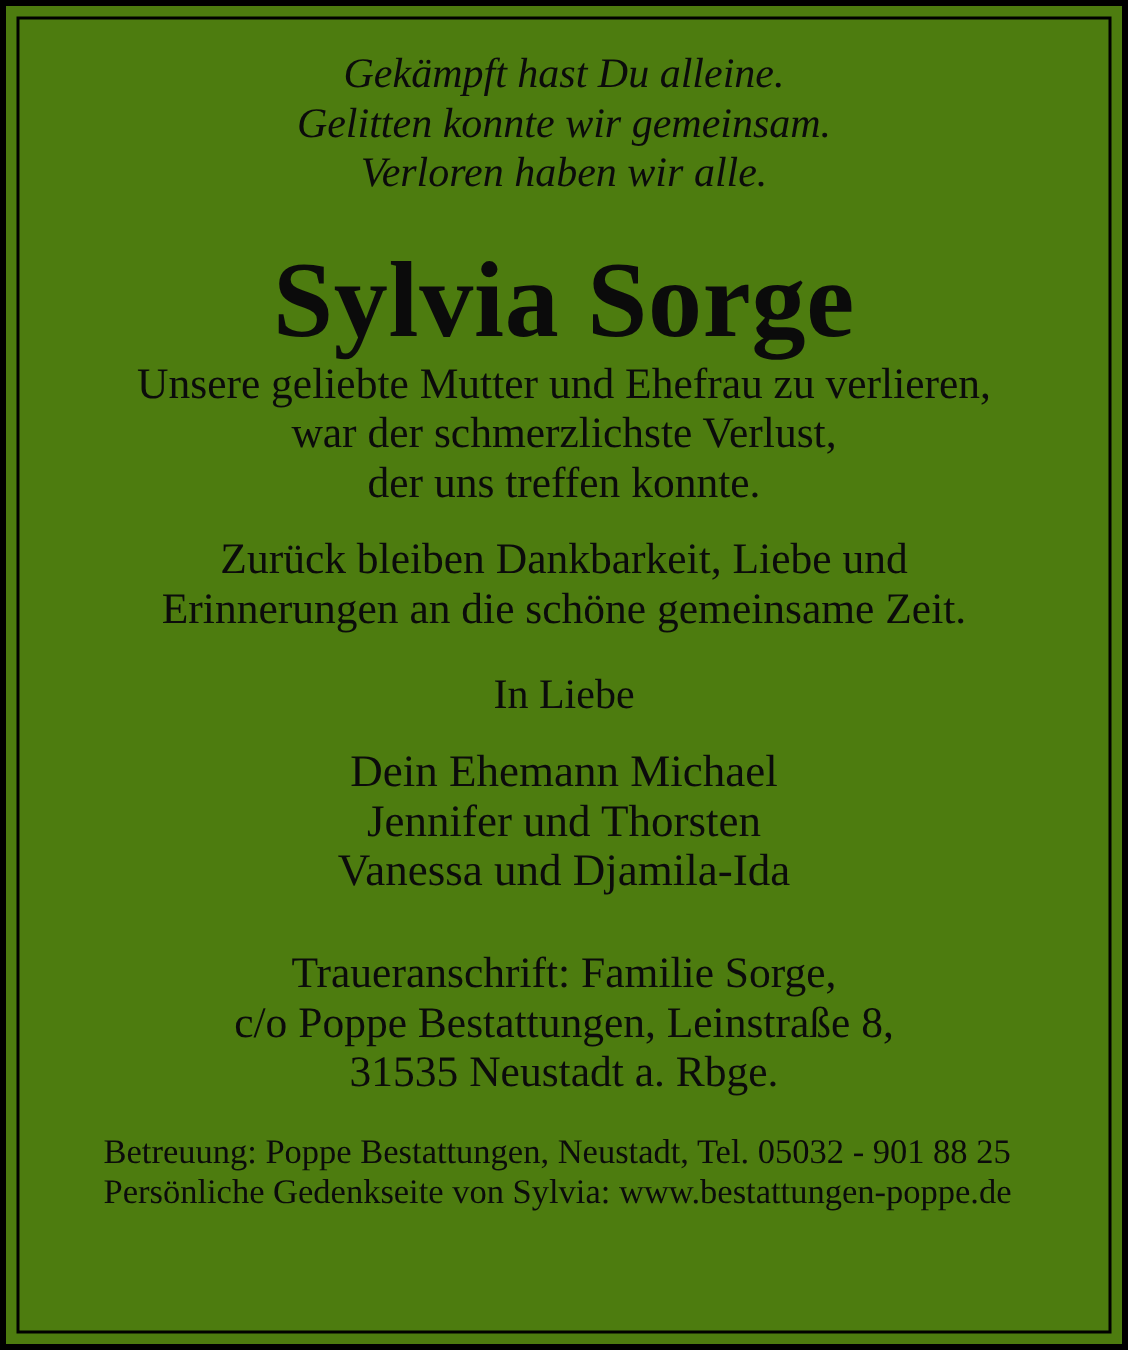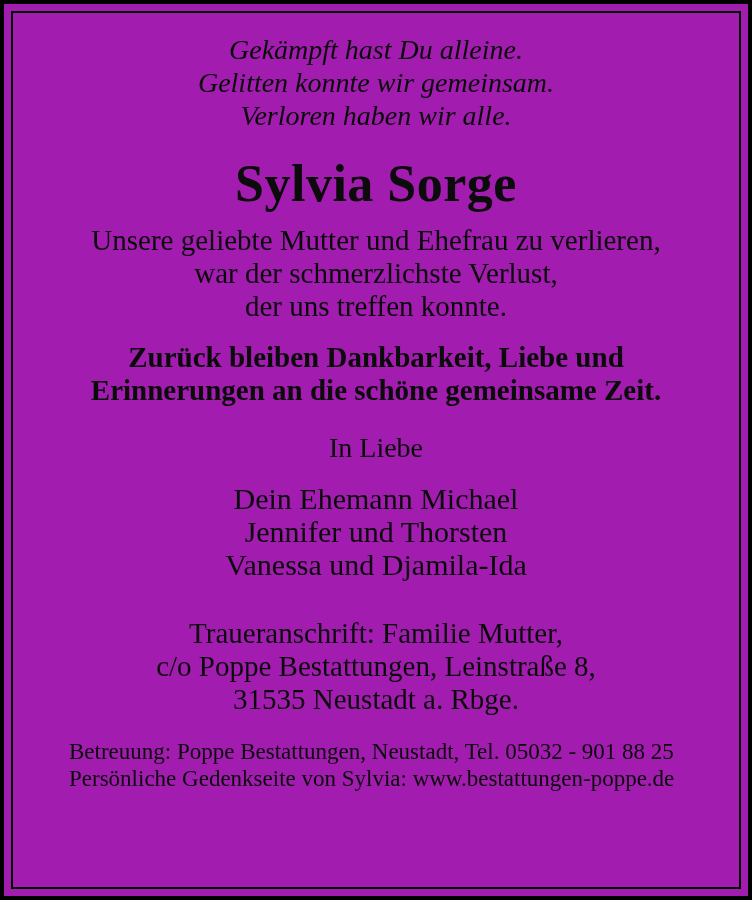--- a/index.html
+++ b/index.html
@@ -5,21 +5,21 @@
   * { margin: 0; padding: 0; box-sizing: border-box; }
 
   html, body {
     background: #ffffff;
   }
 
   .page {
     position: relative;
     width: 752px;
     height: 900px;
-    background: #a21caf;
+    background: #4d7c0f;
     font-family: "Liberation Serif", "DejaVu Serif", serif;
     color: #0b0b0b;
     overflow: hidden;
   }
 
   .frame-outer {
     position: absolute;
     inset: 0;
     border: 4px solid #000000;
     padding: 7px;
@@ -42,43 +42,43 @@
   
   .epigraph {
     margin-top: 16px;
     font-style: italic;
     font-size: 28px;
     line-height: 33px;
   }
 
   
   .deceased-name {
-    margin-top: 12px;
-    font-size: 52px;
+    margin-top: 28px;
+    font-size: 72px;
     font-weight: bold;
     line-height: 80px;
     letter-spacing: 0.5px;
     white-space: nowrap;
   }
 
   
   .dates {
     margin-top: 9px;
     font-size: 28px;
     line-height: 33px;
   }
   .dates .death-date { margin-left: 26px; }
 
   
   .paragraph {
     font-size: 29px;
     line-height: 33px;
   }
   .tribute   { }
-  .gratitude { margin-top: 18px; font-weight: bold; }
+  .gratitude { margin-top: 18px; }
 
   
   .salutation {
     margin-top: 24px;
     font-size: 28px;
     line-height: 33px;
     font-family: Liberation Serif, serif;
   }
   .mourners {
     margin-top: 18px;
@@ -136,21 +136,21 @@
 
         <div class="salutation">In Liebe</div>
 
         <div class="mourners">
           <span class="line">Dein Ehemann Michael</span>
           <span class="line">Jennifer und Thorsten</span>
           <span class="line">Vanessa und Djamila-Ida</span>
         </div>
 
         <div class="address">
-          <span class="line">Traueranschrift: Familie Mutter,</span>
+          <span class="line">Traueranschrift: Familie Sorge,</span>
           <span class="line">c/o Poppe Bestattungen, Leinstraße 8,</span>
           <span class="line">31535 Neustadt a. Rbge.</span>
         </div>
 
         <div class="footer">
           <span class="line">Betreuung: Poppe Bestattungen, Neustadt, Tel. 05032 - 901 88 25</span>
           <span class="line">Persönliche Gedenkseite von Sylvia: www.bestattungen-poppe.de</span>
         </div>
 
       </div>

